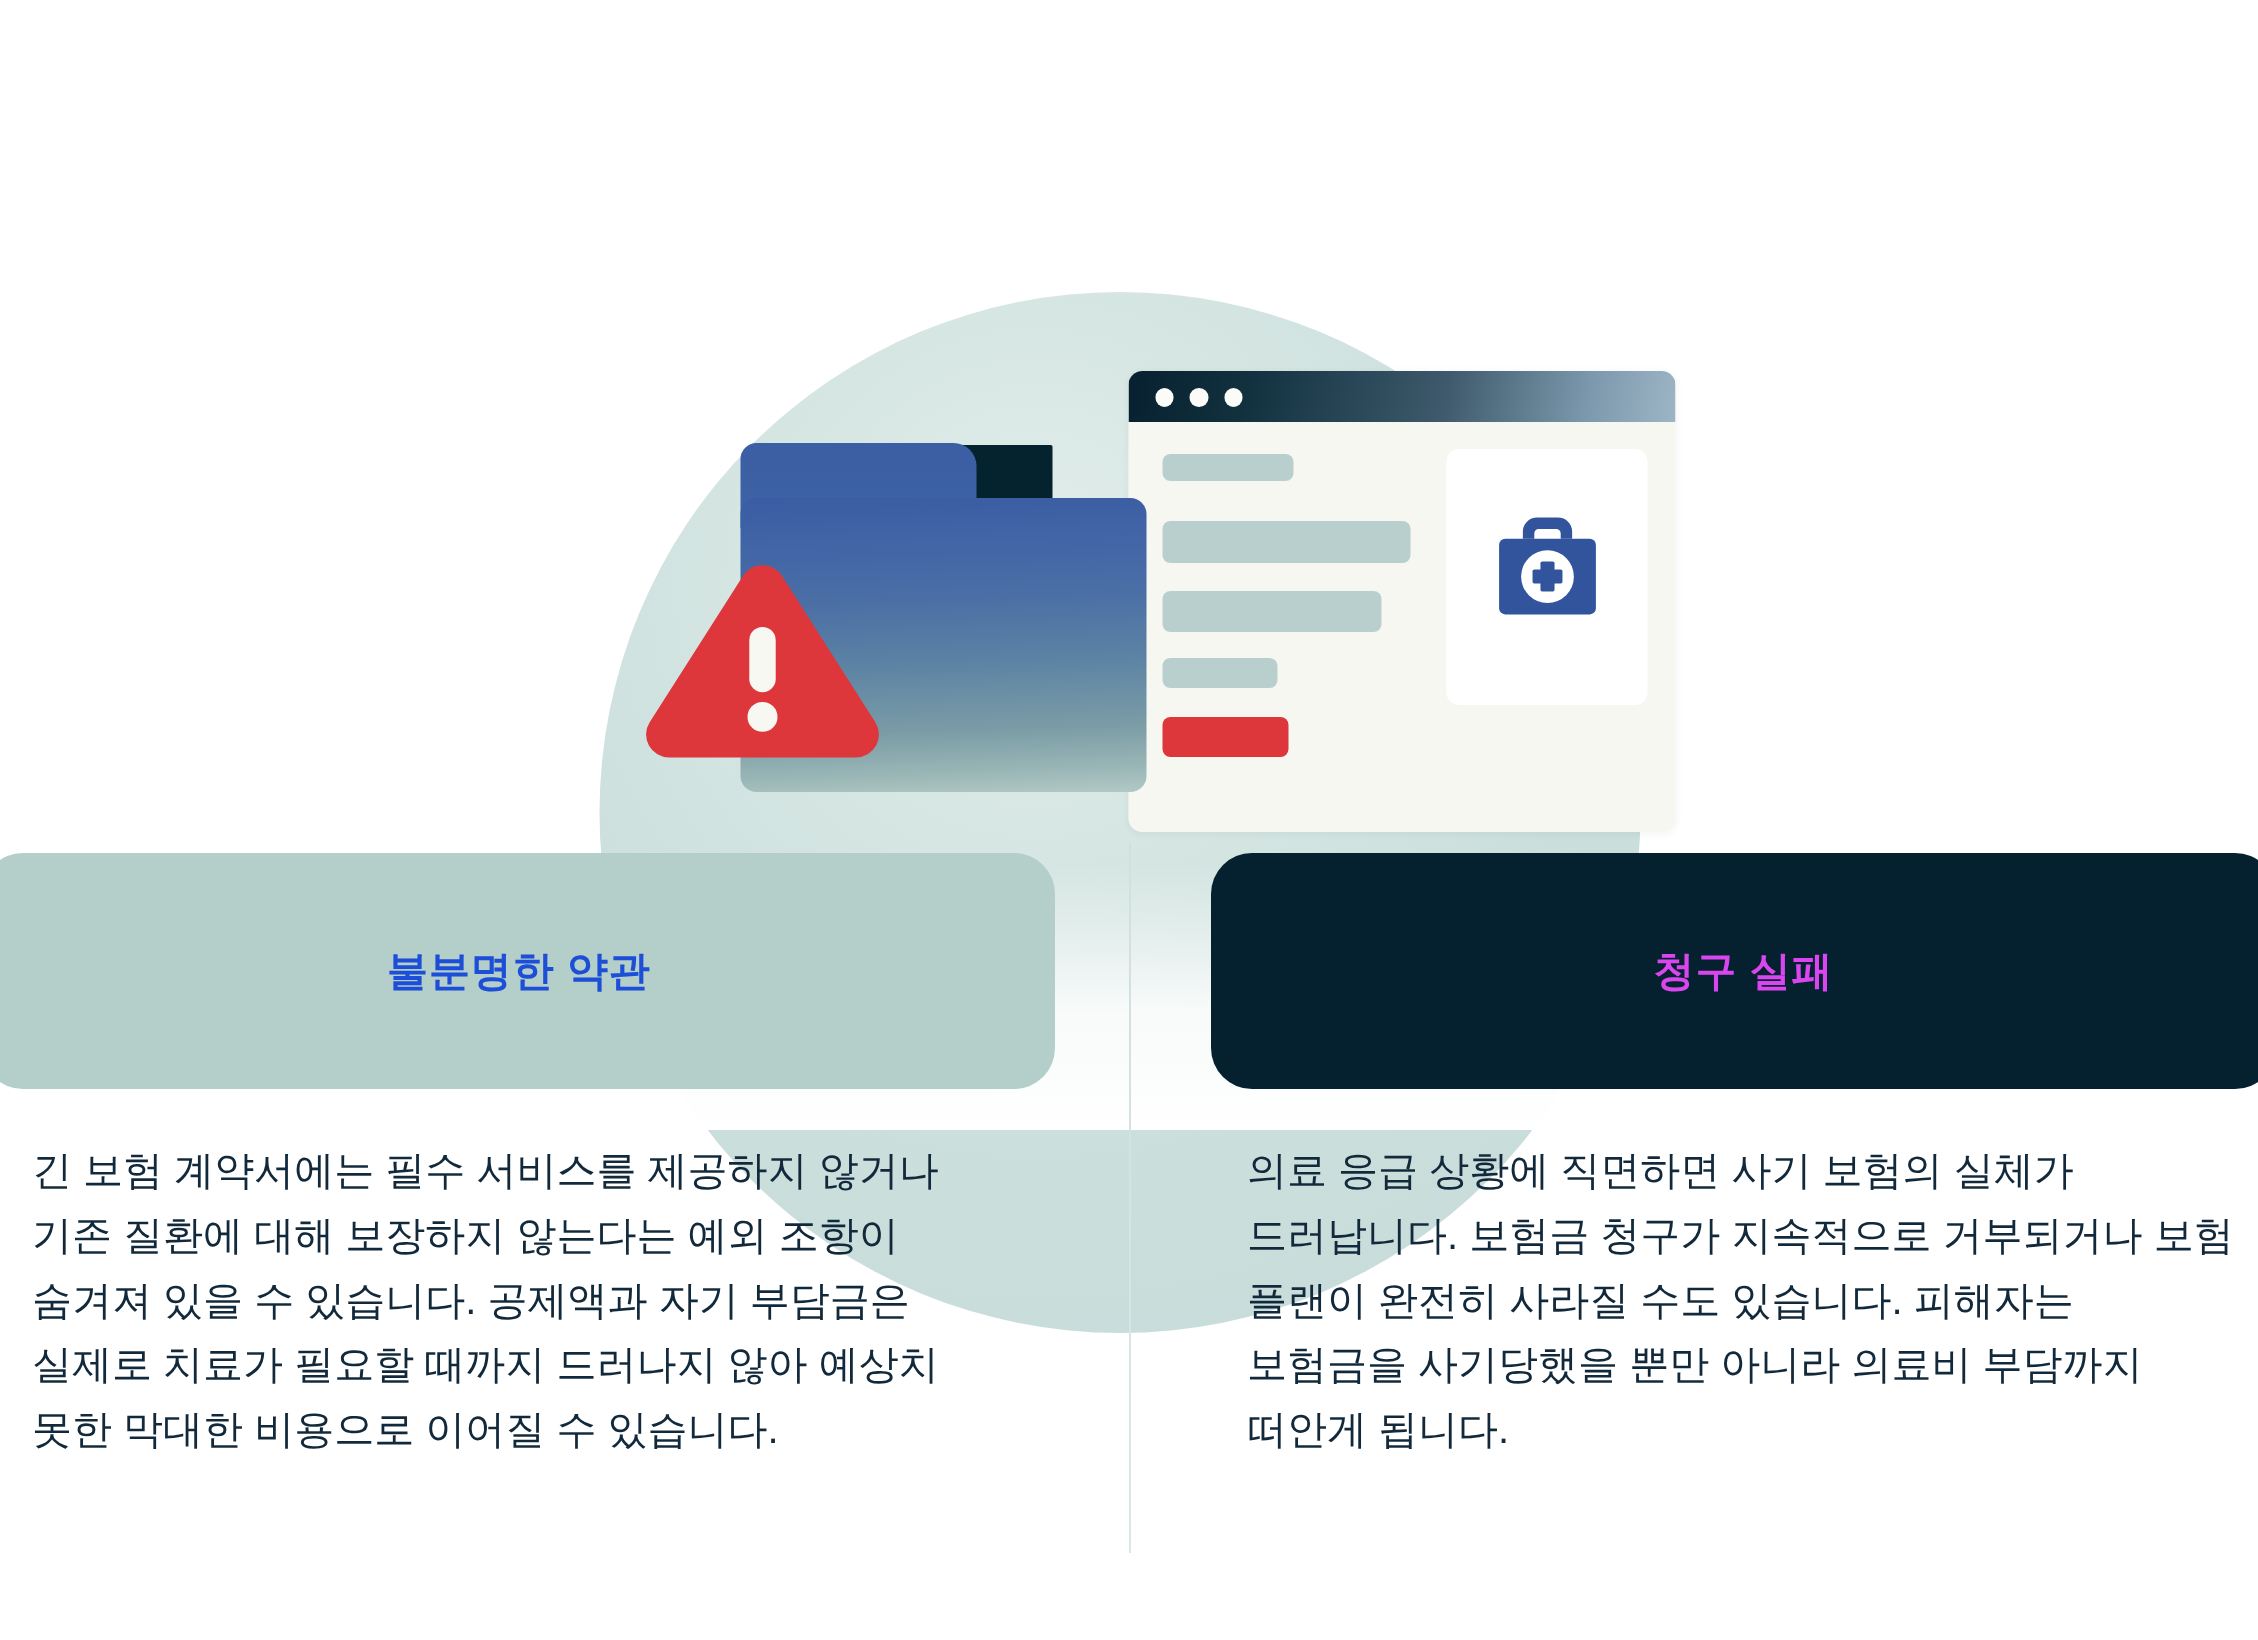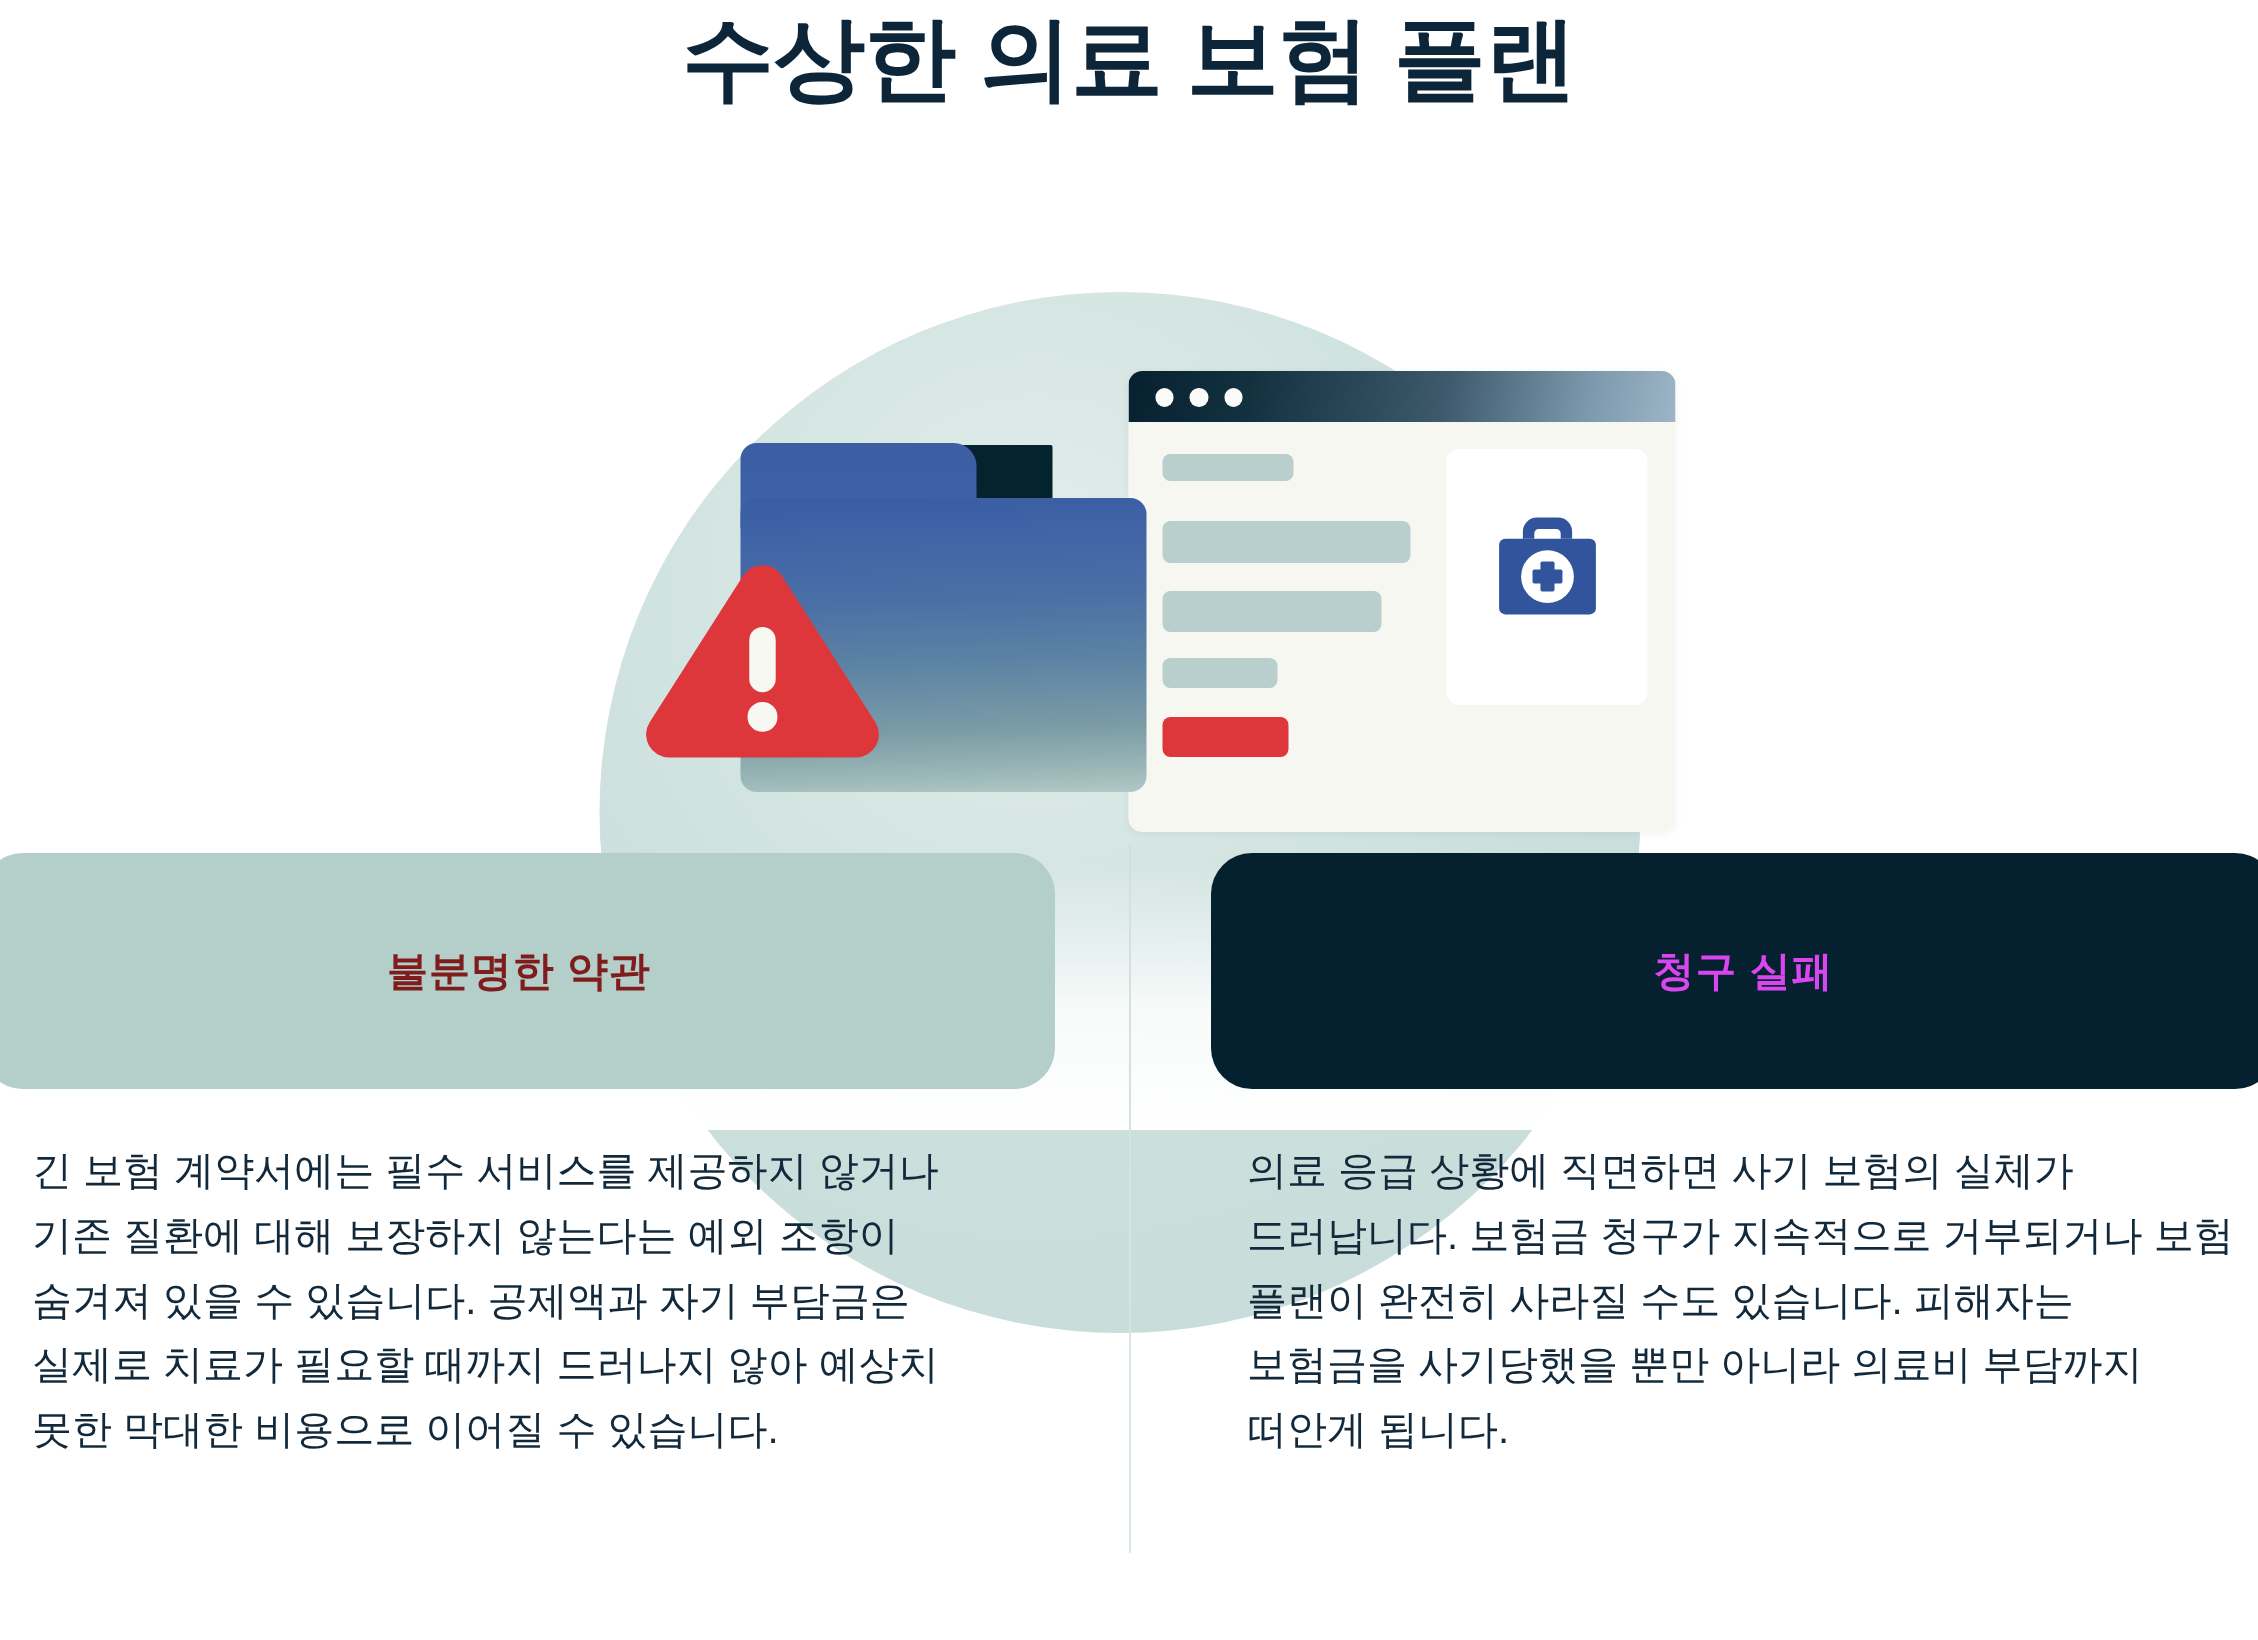--- a/index.html
+++ b/index.html
@@ -229,21 +229,21 @@
     left: 1211px;
     width: 1065px;
     background: #05202f;
   }
 
   .card-title {
     font-size: 41px;
     font-weight: 700;
     letter-spacing: 0.9px;
   }
-  .card-left .card-title  { color: #7f1d1d; }
+  .card-left .card-title  { color: #1d4ed8; }
   .card-right .card-title { color: #d946ef; text-align: center; }
 
   
   .divider {
     position: absolute;
     left: 1129px;
     top: 843px;
     width: 1.8px;
     height: 710px;
     background: linear-gradient(180deg, #cfe0dd 0%, #d4e3e0 40%, #dbe9e6 100%);
@@ -283,21 +283,20 @@
     z-index: 2;
     pointer-events: none;
   }
 </style>
 </head>
 <body>
 
 <div class="page">
 
   <div class="header">
-    <h1 class="page-title">수상한 의료 보험 플랜</h1>
   </div>
 
   <div class="illustration">
     <div class="illo-inner">
 
       <div class="backdrop-circle"></div>
 
       <div class="browser-window">
         <div class="browser-bar">
           <div class="browser-dots">

